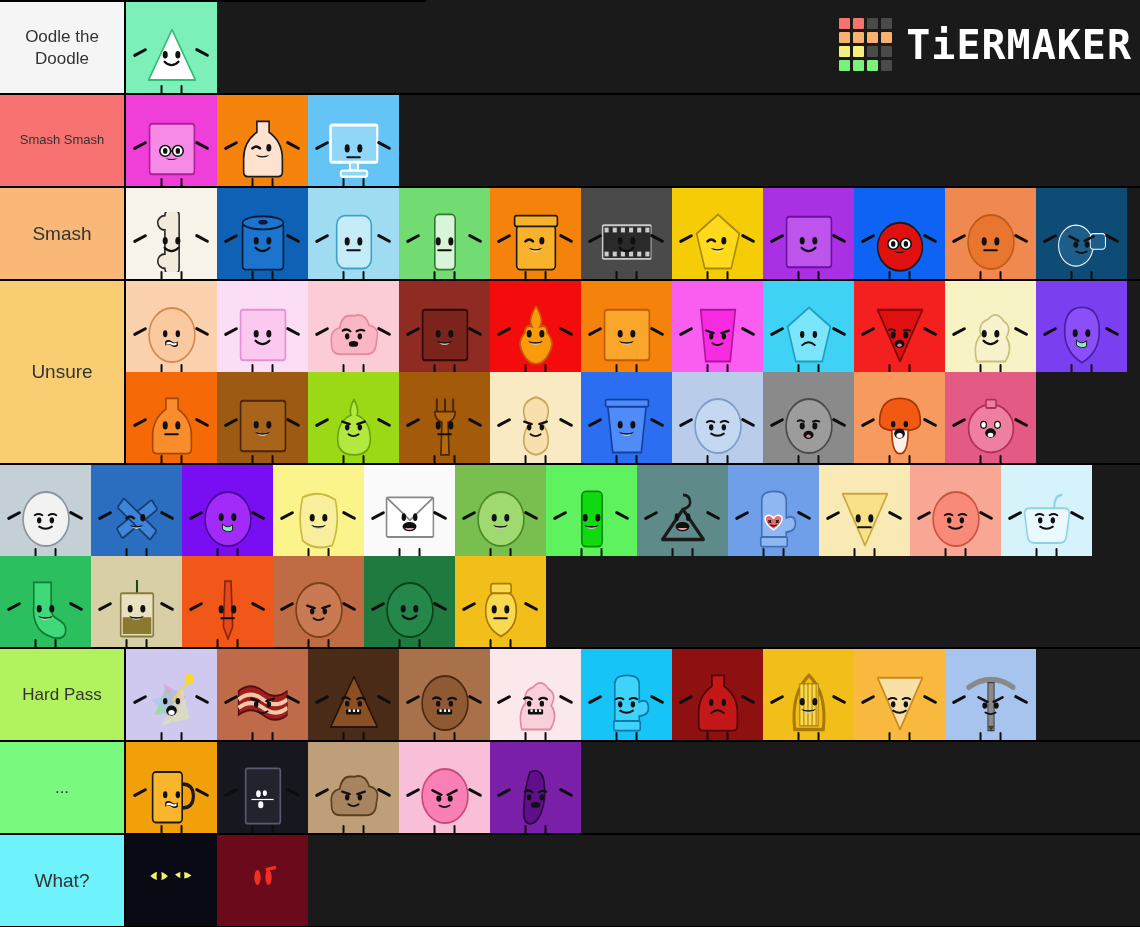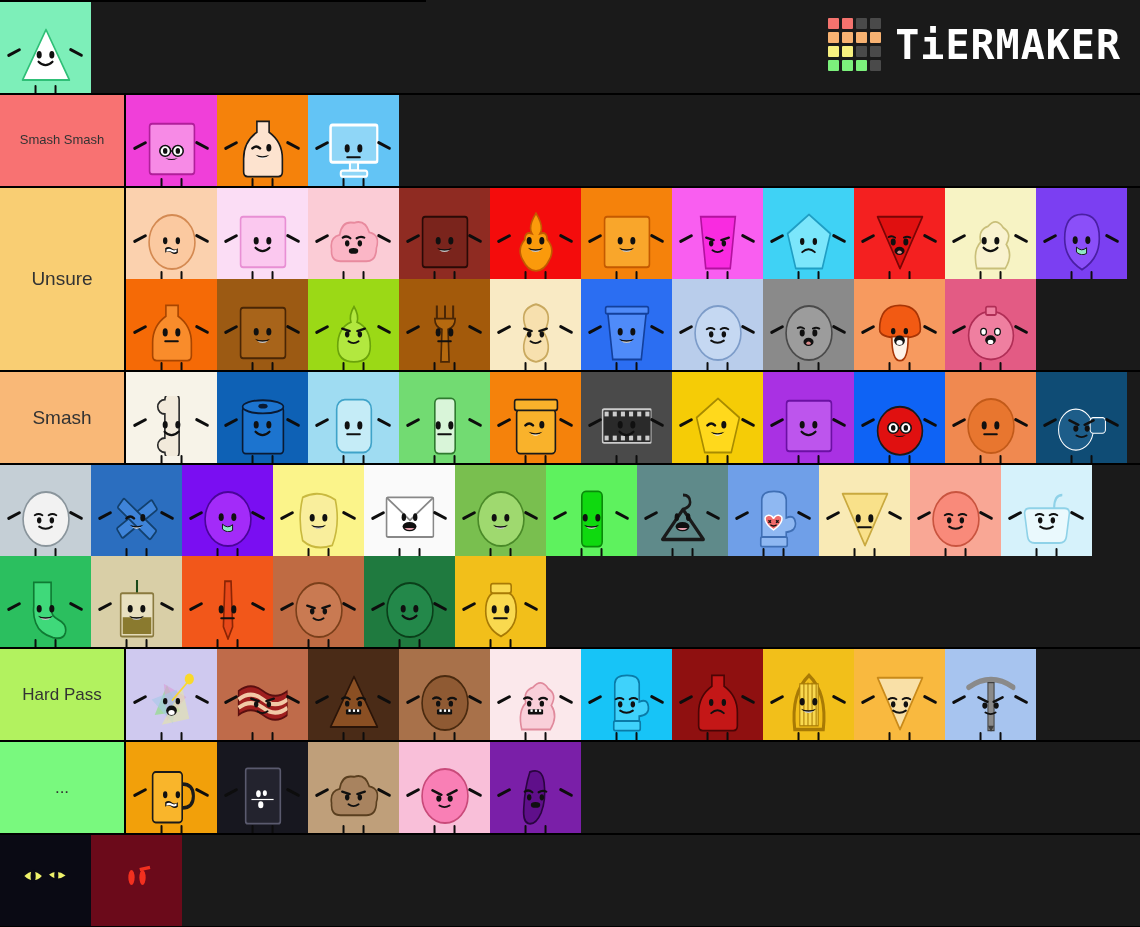--- a/index.html
+++ b/index.html
@@ -60,21 +60,21 @@
 
   
   .brand {
     position: absolute;
     top: 0; right: 0;
     width: 714px;
     height: 89px;
     display: flex;
     align-items: center;
     justify-content: flex-end;
-    padding-right: 19px;
+    padding-right: 8px;
     background: #1a1a1a;
     pointer-events: none;
   }
   .brand-inner { display: flex; align-items: center; gap: 14px; }
   .logo-grid {
     display: grid;
     grid-template-columns: repeat(4, 11px);
     grid-template-rows: repeat(4, 11px);
     gap: 3px;
   }
@@ -144,20 +144,21 @@
           <i style="background: rgb(124, 240, 124);"></i>
           <i style="background: rgb(124, 240, 124);"></i>
           <i style="background: rgb(74, 74, 74);"></i>
         </div>
       <div class="brand-name">TiERMAKER</div>
     </div>
   </div>
 
   <div id="tier-list">
       <div class="tier-row" style="min-height: 91px;">
+        <div class="tier-label" style="background: rgb(245, 245, 245);">Oodle the Doodle</div>
         <div class="tier-items">
           <div class="cell" title="oodle-triangle">
             <div class="art" style="background: rgb(125, 239, 185);">
               <div class="obj">
                 <div style="position: absolute; inset: 0px;"><svg viewBox="0 0 100 100" width="100%" height="100%" preserveAspectRatio="none">
                     <path d="M50 6 L96 90 L4 90z" fill="#ffffff" stroke="#2fbf77" stroke-width="3.2" stroke-linejoin="round"></path>
                   </svg></div>
                 <span class="limb arm-l"></span>
                 <span class="limb arm-r"></span>
                 <span class="limb leg-l"></span>
@@ -224,431 +225,20 @@
                     <rect x="24" y="86" width="52" height="10" rx="4" fill="#8fd6f7" stroke="#ffffff" stroke-width="4"></rect>
                   </svg></div>
                 <span class="limb arm-l"></span>
                 <span class="limb arm-r"></span>
                 <span class="limb leg-l"></span>
                 <span class="limb leg-r"></span>
                 <div class="face"><svg viewBox="0 0 100 64" width="100%" height="100%">
         <ellipse cx="30" cy="20" rx="8" ry="13" fill="#101010"></ellipse>
         <ellipse cx="70" cy="20" rx="8" ry="13" fill="#101010"></ellipse>
         <path d="M30 48 h40" stroke="#101010" stroke-width="6" stroke-linecap="round"></path>
-                  </svg></div>
-              </div>
-            </div>
-          </div>
-        </div>
-      </div>
-      <div class="tier-row" style="min-height: 182px;">
-        <div class="tier-label big" style="background: rgb(249, 206, 115);">Unsure</div>
-        <div class="tier-items">
-          <div class="cell" title="peach">
-            <div class="art" style="background: rgb(251, 209, 174);">
-              <div class="obj">
-                <div style="position: absolute; inset: 0px;"><svg viewBox="0 0 100 100" width="100%" height="100%" preserveAspectRatio="none">
-                    <ellipse cx="50" cy="50" rx="45" ry="45" fill="#fbc9a0" stroke="#d48a52" stroke-width="3.2"></ellipse>
-                  </svg></div>
-                <span class="limb arm-l"></span>
-                <span class="limb arm-r"></span>
-                <span class="limb leg-l"></span>
-                <span class="limb leg-r"></span>
-                <div class="face"><svg viewBox="0 0 100 64" width="100%" height="100%">
-        <ellipse cx="30" cy="18" rx="7" ry="11" fill="#101010"></ellipse>
-        <ellipse cx="70" cy="18" rx="7" ry="11" fill="#101010"></ellipse>
-        <path d="M30 42 q10 -8 20 0 q10 8 20 0 l0 14 q-10 8 -20 0 q-10 -8 -20 0z" fill="#101010"></path>
-        <path d="M34 46 q8 -5 16 0 q8 5 16 0 l0 7 q-8 5 -16 0 q-8 -5 -16 0z" fill="#fff"></path>
-                  </svg></div>
-              </div>
-            </div>
-          </div>
-          <div class="cell" title="pink-marshmallow">
-            <div class="art" style="background: rgb(251, 221, 245);">
-              <div class="obj">
-                <div style="position: absolute; inset: 0px;"><svg viewBox="0 0 100 100" width="100%" height="100%" preserveAspectRatio="none">
-                    <rect x="6" y="8" width="88" height="84" rx="5" fill="#fbc8ef" stroke="#e88fd4" stroke-width="3.2"></rect>
-                  </svg></div>
-                <span class="limb arm-l"></span>
-                <span class="limb arm-r"></span>
-                <span class="limb leg-l"></span>
-                <span class="limb leg-r"></span>
-                <div class="face"><svg viewBox="0 0 100 64" width="100%" height="100%">
-        <ellipse cx="30" cy="18" rx="8" ry="12" fill="#101010"></ellipse>
-        <ellipse cx="70" cy="18" rx="8" ry="12" fill="#101010"></ellipse>
-        <path d="M28 40 q22 22 44 0" stroke="#101010" stroke-width="7" fill="none" stroke-linecap="round"></path>
-                  </svg></div>
-              </div>
-            </div>
-          </div>
-          <div class="cell" title="cotton-candy">
-            <div class="art" style="background: rgb(251, 204, 214);">
-              <div class="obj">
-                <div style="position: absolute; inset: 0px;"><svg viewBox="0 0 100 100" width="100%" height="100%" preserveAspectRatio="none">
-                    <path d="M24 82 q-20 0 -18 -20 q-4 -20 16 -24 q4 -24 28 -20 q22 -6 30 16 q22 4 14 26 q0 22 -20 22z" fill="#fbb6c6" stroke="#e88a9e" stroke-width="3.2"></path>
-                  </svg></div>
-                <span class="limb arm-l"></span>
-                <span class="limb arm-r"></span>
-                <span class="limb leg-l"></span>
-                <span class="limb leg-r"></span>
-                <div class="face"><svg viewBox="0 0 100 64" width="100%" height="100%">
-        <path d="M16 8 q12 -8 24 2" stroke="#101010" stroke-width="7" fill="none" stroke-linecap="round"></path>
-        <path d="M60 10 q12 -8 24 -2" stroke="#101010" stroke-width="7" fill="none" stroke-linecap="round"></path>
-        <ellipse cx="30" cy="26" rx="7" ry="10" fill="#101010"></ellipse>
-        <ellipse cx="70" cy="26" rx="7" ry="10" fill="#101010"></ellipse>
-        <ellipse cx="50" cy="50" rx="15" ry="9" fill="#101010"></ellipse>
-                  </svg></div>
-              </div>
-            </div>
-          </div>
-          <div class="cell" title="dark-red-paper">
-            <div class="art" style="background: rgb(143, 43, 34);">
-              <div class="obj">
-                <div style="position: absolute; inset: 0px;"><svg viewBox="0 0 100 100" width="100%" height="100%" preserveAspectRatio="none">
-                    <rect x="6" y="8" width="88" height="84" rx="5" fill="#7a241c" stroke="#2a0a06" stroke-width="3.2"></rect>
-                  </svg></div>
-                <span class="limb arm-l"></span>
-                <span class="limb arm-r"></span>
-                <span class="limb leg-l"></span>
-                <span class="limb leg-r"></span>
-                <div class="face"><svg viewBox="0 0 100 64" width="100%" height="100%">
-        <ellipse cx="30" cy="18" rx="8" ry="12" fill="#101010"></ellipse>
-        <ellipse cx="70" cy="18" rx="8" ry="12" fill="#101010"></ellipse>
-        <path d="M26 40 q24 26 48 0 q-24 10 -48 0z" fill="#101010"></path>
-        <path d="M33 47 q17 12 34 0 q-17 5 -34 0z" fill="#fff"></path>
-                  </svg></div>
-              </div>
-            </div>
-          </div>
-          <div class="cell" title="flame">
-            <div class="art" style="background: rgb(244, 12, 12);">
-              <div class="obj">
-                <div style="position: absolute; inset: 0px;"><svg viewBox="0 0 100 100" width="100%" height="100%" preserveAspectRatio="none">
-                    <path d="M50 2 q16 22 8 34 q14 -4 14 10 q16 16 4 34 q-10 18 -26 18 q-16 0 -26 -18 q-12 -18 4 -34 q0 -14 14 -10 q-8 -12 8 -34z" fill="#fb9a0b" stroke="#c25a00" stroke-width="3.2"></path>
-                  </svg></div>
-                <span class="limb arm-l"></span>
-                <span class="limb arm-r"></span>
-                <span class="limb leg-l"></span>
-                <span class="limb leg-r"></span>
-                <div class="face"><svg viewBox="0 0 100 64" width="100%" height="100%">
-        <ellipse cx="30" cy="18" rx="8" ry="12" fill="#101010"></ellipse>
-        <ellipse cx="70" cy="18" rx="8" ry="12" fill="#101010"></ellipse>
-        <path d="M26 40 q24 26 48 0 q-24 10 -48 0z" fill="#101010"></path>
-        <path d="M33 47 q17 12 34 0 q-17 5 -34 0z" fill="#fff"></path>
-                  </svg></div>
-              </div>
-            </div>
-          </div>
-          <div class="cell" title="orange-card">
-            <div class="art" style="background: rgb(245, 130, 11);">
-              <div class="obj">
-                <div style="position: absolute; inset: 0px;"><svg viewBox="0 0 100 100" width="100%" height="100%" preserveAspectRatio="none">
-                    <rect x="6" y="8" width="88" height="84" rx="5" fill="#f9a62b" stroke="#c45a00" stroke-width="3.2"></rect>
-                  </svg></div>
-                <span class="limb arm-l"></span>
-                <span class="limb arm-r"></span>
-                <span class="limb leg-l"></span>
-                <span class="limb leg-r"></span>
-                <div class="face"><svg viewBox="0 0 100 64" width="100%" height="100%">
-        <ellipse cx="30" cy="18" rx="8" ry="12" fill="#101010"></ellipse>
-        <ellipse cx="70" cy="18" rx="8" ry="12" fill="#101010"></ellipse>
-        <path d="M26 40 q24 26 48 0 q-24 10 -48 0z" fill="#101010"></path>
-        <path d="M33 47 q17 12 34 0 q-17 5 -34 0z" fill="#fff"></path>
-                  </svg></div>
-              </div>
-            </div>
-          </div>
-          <div class="cell" title="magenta-cup">
-            <div class="art" style="background: rgb(249, 94, 240);">
-              <div class="obj">
-                <div style="position: absolute; inset: 0px;"><svg viewBox="0 0 100 100" width="100%" height="100%" preserveAspectRatio="none">
-                    <path d="M16 8 h68 l-10 86 h-48z" fill="#f92be0" stroke="#b3129f" stroke-width="3.2"></path>
-                  </svg></div>
-                <span class="limb arm-l"></span>
-                <span class="limb arm-r"></span>
-                <span class="limb leg-l"></span>
-                <span class="limb leg-r"></span>
-                <div class="face"><svg viewBox="0 0 100 64" width="100%" height="100%">
-        <path d="M14 8 l24 8" stroke="#101010" stroke-width="7" stroke-linecap="round"></path>
-        <path d="M62 16 l24 -8" stroke="#101010" stroke-width="7" stroke-linecap="round"></path>
-        <ellipse cx="30" cy="26" rx="7" ry="10" fill="#101010"></ellipse>
-        <ellipse cx="70" cy="26" rx="7" ry="10" fill="#101010"></ellipse>
-        <path d="M34 48 q16 12 32 0" stroke="#101010" stroke-width="6" fill="none" stroke-linecap="round"></path>
-                  </svg></div>
-              </div>
-            </div>
-          </div>
-          <div class="cell" title="cyan-gem">
-            <div class="art" style="background: rgb(63, 210, 245);">
-              <div class="obj">
-                <div style="position: absolute; inset: 0px;"><svg viewBox="0 0 100 100" width="100%" height="100%" preserveAspectRatio="none">
-                    <path d="M50 4 L92 36 L76 94 L24 94 L8 36z" fill="#7be6fb" stroke="#1f9ec4" stroke-width="3.2" stroke-linejoin="round"></path>
-                  </svg></div>
-                <span class="limb arm-l"></span>
-                <span class="limb arm-r"></span>
-                <span class="limb leg-l"></span>
-                <span class="limb leg-r"></span>
-                <div class="face"><svg viewBox="0 0 100 64" width="100%" height="100%">
-        <ellipse cx="30" cy="20" rx="7" ry="11" fill="#101010"></ellipse>
-        <ellipse cx="70" cy="20" rx="7" ry="11" fill="#101010"></ellipse>
-        <path d="M30 54 q20 -18 40 0" stroke="#101010" stroke-width="6" fill="none" stroke-linecap="round"></path>
-                  </svg></div>
-              </div>
-            </div>
-          </div>
-          <div class="cell" title="red-triangle">
-            <div class="art" style="background: rgb(244, 32, 32);">
-              <div class="obj">
-                <div style="position: absolute; inset: 0px;"><svg viewBox="0 0 100 100" width="100%" height="100%" preserveAspectRatio="none">
-                    <path d="M6 8 L94 8 L50 94z" fill="#e01010" stroke="#7a0505" stroke-width="3.2" stroke-linejoin="round"></path>
-                  </svg></div>
-                <span class="limb arm-l"></span>
-                <span class="limb arm-r"></span>
-                <span class="limb leg-l"></span>
-                <span class="limb leg-r"></span>
-                <div class="face"><svg viewBox="0 0 100 64" width="100%" height="100%">
-        <path d="M16 6 q10 -6 20 2" stroke="#101010" stroke-width="6" fill="none" stroke-linecap="round"></path>
-        <path d="M64 8 q10 -6 20 0" stroke="#101010" stroke-width="6" fill="none" stroke-linecap="round"></path>
-        <ellipse cx="30" cy="22" rx="8" ry="11" fill="#101010"></ellipse>
-        <ellipse cx="70" cy="22" rx="8" ry="11" fill="#101010"></ellipse>
-        <ellipse cx="50" cy="50" rx="16" ry="13" fill="#101010"></ellipse>
-        <ellipse cx="50" cy="54" rx="7" ry="5" fill="#d98a8a"></ellipse>
-                  </svg></div>
-              </div>
-            </div>
-          </div>
-          <div class="cell" title="whipped-cream">
-            <div class="art" style="background: rgb(247, 243, 196);">
-              <div class="obj">
-                <div style="position: absolute; inset: 0px;"><svg viewBox="0 0 100 100" width="100%" height="100%" preserveAspectRatio="none">
-                    <path d="M22 94 q-8 -30 8 -44 q-6 -20 14 -26 q16 -16 30 2 q18 10 6 28 q14 18 -2 40z" fill="#f9f2cf" stroke="#c9bf7a" stroke-width="3.2"></path>
-                  </svg></div>
-                <span class="limb arm-l"></span>
-                <span class="limb arm-r"></span>
-                <span class="limb leg-l"></span>
-                <span class="limb leg-r"></span>
-                <div class="face"><svg viewBox="0 0 100 64" width="100%" height="100%">
-        <ellipse cx="30" cy="18" rx="8" ry="12" fill="#101010"></ellipse>
-        <ellipse cx="70" cy="18" rx="8" ry="12" fill="#101010"></ellipse>
-        <path d="M28 40 q22 22 44 0" stroke="#101010" stroke-width="7" fill="none" stroke-linecap="round"></path>
-                  </svg></div>
-              </div>
-            </div>
-          </div>
-          <div class="cell" title="purple-balloon">
-            <div class="art" style="background: rgb(123, 63, 242);">
-              <div class="obj">
-                <div style="position: absolute; inset: 0px;"><svg viewBox="0 0 100 100" width="100%" height="100%" preserveAspectRatio="none">
-                    <path d="M50 4 q34 0 34 40 q0 34 -34 52 q-34 -18 -34 -52 q0 -40 34 -40z" fill="#8b4ff9" stroke="#4a1fa3" stroke-width="3.2"></path>
-                  </svg></div>
-                <span class="limb arm-l"></span>
-                <span class="limb arm-r"></span>
-                <span class="limb leg-l"></span>
-                <span class="limb leg-r"></span>
-                <div class="face"><svg viewBox="0 0 100 64" width="100%" height="100%">
-        <ellipse cx="30" cy="16" rx="8" ry="12" fill="#101010"></ellipse>
-        <ellipse cx="70" cy="16" rx="8" ry="12" fill="#101010"></ellipse>
-        <path d="M34 38 q16 16 32 2 l0 18 q-16 10 -32 -4z" fill="#8fe8c4" stroke="#101010" stroke-width="3"></path>
-                  </svg></div>
-              </div>
-            </div>
-          </div>
-          <div class="cell" title="orange-cone-bottle">
-            <div class="art" style="background: rgb(245, 106, 6);">
-              <div class="obj">
-                <div style="position: absolute; inset: 0px;"><svg viewBox="0 0 100 100" width="100%" height="100%" preserveAspectRatio="none">
-                    <path d="M38 4 h24 v18 q26 16 26 44 v22 q0 8 -8 8 h-60 q-8 0 -8 -8 v-22 q0 -28 26 -44z" fill="#f98c2b" stroke="#a84500" stroke-width="3.2"></path>
-                  </svg></div>
-                <span class="limb arm-l"></span>
-                <span class="limb arm-r"></span>
-                <span class="limb leg-l"></span>
-                <span class="limb leg-r"></span>
-                <div class="face"><svg viewBox="0 0 100 64" width="100%" height="100%">
-        <ellipse cx="30" cy="20" rx="8" ry="13" fill="#101010"></ellipse>
-        <ellipse cx="70" cy="20" rx="8" ry="13" fill="#101010"></ellipse>
-        <path d="M30 48 h40" stroke="#101010" stroke-width="6" stroke-linecap="round"></path>
-                  </svg></div>
-              </div>
-            </div>
-          </div>
-          <div class="cell" title="cardboard-box">
-            <div class="art" style="background: rgb(156, 90, 19);">
-              <div class="obj">
-                <div style="position: absolute; inset: 0px;"><svg viewBox="0 0 100 100" width="100%" height="100%" preserveAspectRatio="none">
-                    <rect x="6" y="8" width="88" height="84" rx="5" fill="#a8641a" stroke="#4a2605" stroke-width="3.2"></rect>
-                  </svg></div>
-                <span class="limb arm-l"></span>
-                <span class="limb arm-r"></span>
-                <span class="limb leg-l"></span>
-                <span class="limb leg-r"></span>
-                <div class="face"><svg viewBox="0 0 100 64" width="100%" height="100%">
-        <ellipse cx="30" cy="18" rx="8" ry="12" fill="#101010"></ellipse>
-        <ellipse cx="70" cy="18" rx="8" ry="12" fill="#101010"></ellipse>
-        <path d="M26 40 q24 26 48 0 q-24 10 -48 0z" fill="#101010"></path>
-        <path d="M33 47 q17 12 34 0 q-17 5 -34 0z" fill="#fff"></path>
-                  </svg></div>
-              </div>
-            </div>
-          </div>
-          <div class="cell" title="green-pear">
-            <div class="art" style="background: rgb(155, 217, 22);">
-              <div class="obj">
-                <div style="position: absolute; inset: 0px;"><svg viewBox="0 0 100 100" width="100%" height="100%" preserveAspectRatio="none">
-                    <path d="M50 6 q10 14 6 26 q26 10 26 40 q0 26 -32 26 q-32 0 -32 -26 q0 -30 26 -40 q-4 -12 6 -26z" fill="#b2e83f" stroke="#6ba30a" stroke-width="3.2"></path>
-                  </svg></div>
-                <span class="limb arm-l"></span>
-                <span class="limb arm-r"></span>
-                <span class="limb leg-l"></span>
-                <span class="limb leg-r"></span>
-                <div class="face"><svg viewBox="0 0 100 64" width="100%" height="100%">
-        <path d="M14 8 l24 8" stroke="#101010" stroke-width="7" stroke-linecap="round"></path>
-        <path d="M62 16 l24 -8" stroke="#101010" stroke-width="7" stroke-linecap="round"></path>
-        <ellipse cx="30" cy="26" rx="7" ry="10" fill="#101010"></ellipse>
-        <ellipse cx="70" cy="26" rx="7" ry="10" fill="#101010"></ellipse>
-        <path d="M34 48 q16 12 32 0" stroke="#101010" stroke-width="6" fill="none" stroke-linecap="round"></path>
-                  </svg></div>
-              </div>
-            </div>
-          </div>
-          <div class="cell" title="brown-fork">
-            <div class="art" style="background: rgb(163, 90, 11);">
-              <div class="obj">
-                <div style="position: absolute; inset: 0px;"><svg viewBox="0 0 100 100" width="100%" height="100%" preserveAspectRatio="none">
-                    <path d="M34 4 v22 M50 4 v22 M66 4 v22" stroke="#4a2605" stroke-width="4"></path>
-                    <path d="M30 26 h40 q0 14 -14 18 l2 54 h-16 l2 -54 q-14 -4 -14 -18z" fill="#b5690f" stroke="#4a2605" stroke-width="3.2"></path>
-                  </svg></div>
-                <span class="limb arm-l"></span>
-                <span class="limb arm-r"></span>
-                <span class="limb leg-l"></span>
-                <span class="limb leg-r"></span>
-                <div class="face"><svg viewBox="0 0 100 64" width="100%" height="100%">
-        <ellipse cx="30" cy="20" rx="8" ry="13" fill="#101010"></ellipse>
-        <ellipse cx="70" cy="20" rx="8" ry="13" fill="#101010"></ellipse>
-        <path d="M30 48 h40" stroke="#101010" stroke-width="6" stroke-linecap="round"></path>
-                  </svg></div>
-              </div>
-            </div>
-          </div>
-          <div class="cell" title="peanut">
-            <div class="art" style="background: rgb(249, 234, 196);">
-              <div class="obj">
-                <div style="position: absolute; inset: 0px;"><svg viewBox="0 0 100 100" width="100%" height="100%" preserveAspectRatio="none">
-                    <path d="M50 2 q26 6 24 26 q-2 14 -10 20 q8 8 10 22 q2 24 -24 28 q-26 -4 -24 -28 q2 -14 10 -22 q-8 -6 -10 -20 q-2 -20 24 -26z" fill="#f7e0ae" stroke="#c9a95f" stroke-width="3.2"></path>
-                  </svg></div>
-                <span class="limb arm-l"></span>
-                <span class="limb arm-r"></span>
-                <span class="limb leg-l"></span>
-                <span class="limb leg-r"></span>
-                <div class="face"><svg viewBox="0 0 100 64" width="100%" height="100%">
-        <path d="M14 8 l24 8" stroke="#101010" stroke-width="7" stroke-linecap="round"></path>
-        <path d="M62 16 l24 -8" stroke="#101010" stroke-width="7" stroke-linecap="round"></path>
-        <ellipse cx="30" cy="26" rx="7" ry="10" fill="#101010"></ellipse>
-        <ellipse cx="70" cy="26" rx="7" ry="10" fill="#101010"></ellipse>
-        <path d="M34 48 q16 12 32 0" stroke="#101010" stroke-width="6" fill="none" stroke-linecap="round"></path>
-                  </svg></div>
-              </div>
-            </div>
-          </div>
-          <div class="cell" title="blue-bucket">
-            <div class="art" style="background: rgb(43, 110, 242);">
-              <div class="obj">
-                <div style="position: absolute; inset: 0px;"><svg viewBox="0 0 100 100" width="100%" height="100%" preserveAspectRatio="none">
-                    <path d="M12 14 h76 l-10 80 h-56z" fill="#4f8bf9" stroke="#13409c" stroke-width="3.2"></path>
-                    <rect x="8" y="6" width="84" height="12" rx="3" fill="#4f8bf9" stroke="#13409c" stroke-width="3.2"></rect>
-                  </svg></div>
-                <span class="limb arm-l"></span>
-                <span class="limb arm-r"></span>
-                <span class="limb leg-l"></span>
-                <span class="limb leg-r"></span>
-                <div class="face"><svg viewBox="0 0 100 64" width="100%" height="100%">
-        <ellipse cx="30" cy="18" rx="8" ry="12" fill="#101010"></ellipse>
-        <ellipse cx="70" cy="18" rx="8" ry="12" fill="#101010"></ellipse>
-        <path d="M26 40 q24 26 48 0 q-24 10 -48 0z" fill="#101010"></path>
-        <path d="M33 47 q17 12 34 0 q-17 5 -34 0z" fill="#fff"></path>
-                  </svg></div>
-              </div>
-            </div>
-          </div>
-          <div class="cell" title="light-blue-plate">
-            <div class="art" style="background: rgb(185, 205, 235);">
-              <div class="obj">
-                <div style="position: absolute; inset: 0px;"><svg viewBox="0 0 100 100" width="100%" height="100%" preserveAspectRatio="none">
-                    <ellipse cx="50" cy="50" rx="45" ry="45" fill="#c5d8f2" stroke="#7d9cc9" stroke-width="3.2"></ellipse>
-                  </svg></div>
-                <span class="limb arm-l"></span>
-                <span class="limb arm-r"></span>
-                <span class="limb leg-l"></span>
-                <span class="limb leg-r"></span>
-                <div class="face"><svg viewBox="0 0 100 64" width="100%" height="100%">
-        <path d="M16 10 q12 -8 24 0" stroke="#101010" stroke-width="6" fill="none" stroke-linecap="round"></path>
-        <path d="M60 10 q12 -8 24 0" stroke="#101010" stroke-width="6" fill="none" stroke-linecap="round"></path>
-        <ellipse cx="30" cy="26" rx="7" ry="10" fill="#101010"></ellipse>
-        <ellipse cx="70" cy="26" rx="7" ry="10" fill="#101010"></ellipse>
-        <path d="M30 46 q20 14 40 0" stroke="#101010" stroke-width="6" fill="none" stroke-linecap="round"></path>
-                  </svg></div>
-              </div>
-            </div>
-          </div>
-          <div class="cell" title="gray-ball">
-            <div class="art" style="background: rgb(138, 138, 138);">
-              <div class="obj">
-                <div style="position: absolute; inset: 0px;"><svg viewBox="0 0 100 100" width="100%" height="100%" preserveAspectRatio="none">
-                    <ellipse cx="50" cy="50" rx="45" ry="45" fill="#9c9c9c" stroke="#4a4a4a" stroke-width="3.2"></ellipse>
-                  </svg></div>
-                <span class="limb arm-l"></span>
-                <span class="limb arm-r"></span>
-                <span class="limb leg-l"></span>
-                <span class="limb leg-r"></span>
-                <div class="face"><svg viewBox="0 0 100 64" width="100%" height="100%">
-        <path d="M16 6 q10 -6 20 2" stroke="#101010" stroke-width="6" fill="none" stroke-linecap="round"></path>
-        <path d="M64 8 q10 -6 20 0" stroke="#101010" stroke-width="6" fill="none" stroke-linecap="round"></path>
-        <ellipse cx="30" cy="22" rx="8" ry="11" fill="#101010"></ellipse>
-        <ellipse cx="70" cy="22" rx="8" ry="11" fill="#101010"></ellipse>
-        <ellipse cx="50" cy="50" rx="16" ry="13" fill="#101010"></ellipse>
-        <ellipse cx="50" cy="54" rx="7" ry="5" fill="#d98a8a"></ellipse>
-                  </svg></div>
-              </div>
-            </div>
-          </div>
-          <div class="cell" title="mushroom">
-            <div class="art" style="background: rgb(247, 154, 95);">
-              <div class="obj">
-                <div style="position: absolute; inset: 0px;"><svg viewBox="0 0 100 100" width="100%" height="100%" preserveAspectRatio="none">
-                    <path d="M50 4 q40 0 40 40 q0 14 -40 14 q-40 0 -40 -14 q0 -40 40 -40z" fill="#f25a13" stroke="#a83505" stroke-width="3.2"></path>
-                    <path d="M34 56 q0 40 16 40 q16 0 16 -40z" fill="#fdf2e8" stroke="#a83505" stroke-width="3.2"></path>
-                  </svg></div>
-                <span class="limb arm-l"></span>
-                <span class="limb arm-r"></span>
-                <span class="limb leg-l"></span>
-                <span class="limb leg-r"></span>
-                <div class="face"><svg viewBox="0 0 100 64" width="100%" height="100%">
-        <ellipse cx="30" cy="16" rx="7" ry="10" fill="#101010"></ellipse>
-        <ellipse cx="70" cy="16" rx="7" ry="10" fill="#101010"></ellipse>
-        <ellipse cx="50" cy="46" rx="17" ry="16" fill="#101010"></ellipse>
-        <ellipse cx="50" cy="52" rx="10" ry="8" fill="#fff"></ellipse>
-                  </svg></div>
-              </div>
-            </div>
-          </div>
-          <div class="cell" title="pink-perfume">
-            <div class="art" style="background: rgb(227, 91, 132);">
-              <div class="obj">
-                <div style="position: absolute; inset: 0px;"><svg viewBox="0 0 100 100" width="100%" height="100%" preserveAspectRatio="none">
-                    <ellipse cx="50" cy="54" rx="44" ry="40" fill="#ef7fa0" stroke="#b02e56" stroke-width="3.2"></ellipse>
-                    <rect x="40" y="6" width="20" height="14" rx="3" fill="#ef7fa0" stroke="#b02e56" stroke-width="3.2"></rect>
-                  </svg></div>
-                <span class="limb arm-l"></span>
-                <span class="limb arm-r"></span>
-                <span class="limb leg-l"></span>
-                <span class="limb leg-r"></span>
-                <div class="face"><svg viewBox="0 0 100 64" width="100%" height="100%">
-        <ellipse cx="28" cy="18" rx="9" ry="11" fill="#fff" stroke="#101010" stroke-width="4"></ellipse>
-        <ellipse cx="72" cy="18" rx="9" ry="11" fill="#fff" stroke="#101010" stroke-width="4"></ellipse>
-        <ellipse cx="50" cy="44" rx="17" ry="15" fill="#101010"></ellipse>
-        <ellipse cx="50" cy="50" rx="9" ry="7" fill="#fff"></ellipse>
                   </svg></div>
               </div>
             </div>
           </div>
         </div>
       </div>
       <div class="tier-row" style="min-height: 91px;">
         <div class="tier-label big" style="background: rgb(249, 184, 119);">Smash</div>
         <div class="tier-items">
           <div class="cell" title="bone">
@@ -870,20 +460,431 @@
         <ellipse cx="32" cy="30" rx="8" ry="10" fill="#101010"></ellipse>
         <ellipse cx="68" cy="30" rx="8" ry="10" fill="#101010"></ellipse>
         <path d="M34 52 q16 10 32 0" stroke="#101010" stroke-width="6" fill="none" stroke-linecap="round"></path>
                   </svg></div>
               </div>
             </div>
           </div>
         </div>
       </div>
       <div class="tier-row" style="min-height: 182px;">
+        <div class="tier-label big" style="background: rgb(249, 206, 115);">Unsure</div>
+        <div class="tier-items">
+          <div class="cell" title="peach">
+            <div class="art" style="background: rgb(251, 209, 174);">
+              <div class="obj">
+                <div style="position: absolute; inset: 0px;"><svg viewBox="0 0 100 100" width="100%" height="100%" preserveAspectRatio="none">
+                    <ellipse cx="50" cy="50" rx="45" ry="45" fill="#fbc9a0" stroke="#d48a52" stroke-width="3.2"></ellipse>
+                  </svg></div>
+                <span class="limb arm-l"></span>
+                <span class="limb arm-r"></span>
+                <span class="limb leg-l"></span>
+                <span class="limb leg-r"></span>
+                <div class="face"><svg viewBox="0 0 100 64" width="100%" height="100%">
+        <ellipse cx="30" cy="18" rx="7" ry="11" fill="#101010"></ellipse>
+        <ellipse cx="70" cy="18" rx="7" ry="11" fill="#101010"></ellipse>
+        <path d="M30 42 q10 -8 20 0 q10 8 20 0 l0 14 q-10 8 -20 0 q-10 -8 -20 0z" fill="#101010"></path>
+        <path d="M34 46 q8 -5 16 0 q8 5 16 0 l0 7 q-8 5 -16 0 q-8 -5 -16 0z" fill="#fff"></path>
+                  </svg></div>
+              </div>
+            </div>
+          </div>
+          <div class="cell" title="pink-marshmallow">
+            <div class="art" style="background: rgb(251, 221, 245);">
+              <div class="obj">
+                <div style="position: absolute; inset: 0px;"><svg viewBox="0 0 100 100" width="100%" height="100%" preserveAspectRatio="none">
+                    <rect x="6" y="8" width="88" height="84" rx="5" fill="#fbc8ef" stroke="#e88fd4" stroke-width="3.2"></rect>
+                  </svg></div>
+                <span class="limb arm-l"></span>
+                <span class="limb arm-r"></span>
+                <span class="limb leg-l"></span>
+                <span class="limb leg-r"></span>
+                <div class="face"><svg viewBox="0 0 100 64" width="100%" height="100%">
+        <ellipse cx="30" cy="18" rx="8" ry="12" fill="#101010"></ellipse>
+        <ellipse cx="70" cy="18" rx="8" ry="12" fill="#101010"></ellipse>
+        <path d="M28 40 q22 22 44 0" stroke="#101010" stroke-width="7" fill="none" stroke-linecap="round"></path>
+                  </svg></div>
+              </div>
+            </div>
+          </div>
+          <div class="cell" title="cotton-candy">
+            <div class="art" style="background: rgb(251, 204, 214);">
+              <div class="obj">
+                <div style="position: absolute; inset: 0px;"><svg viewBox="0 0 100 100" width="100%" height="100%" preserveAspectRatio="none">
+                    <path d="M24 82 q-20 0 -18 -20 q-4 -20 16 -24 q4 -24 28 -20 q22 -6 30 16 q22 4 14 26 q0 22 -20 22z" fill="#fbb6c6" stroke="#e88a9e" stroke-width="3.2"></path>
+                  </svg></div>
+                <span class="limb arm-l"></span>
+                <span class="limb arm-r"></span>
+                <span class="limb leg-l"></span>
+                <span class="limb leg-r"></span>
+                <div class="face"><svg viewBox="0 0 100 64" width="100%" height="100%">
+        <path d="M16 8 q12 -8 24 2" stroke="#101010" stroke-width="7" fill="none" stroke-linecap="round"></path>
+        <path d="M60 10 q12 -8 24 -2" stroke="#101010" stroke-width="7" fill="none" stroke-linecap="round"></path>
+        <ellipse cx="30" cy="26" rx="7" ry="10" fill="#101010"></ellipse>
+        <ellipse cx="70" cy="26" rx="7" ry="10" fill="#101010"></ellipse>
+        <ellipse cx="50" cy="50" rx="15" ry="9" fill="#101010"></ellipse>
+                  </svg></div>
+              </div>
+            </div>
+          </div>
+          <div class="cell" title="dark-red-paper">
+            <div class="art" style="background: rgb(143, 43, 34);">
+              <div class="obj">
+                <div style="position: absolute; inset: 0px;"><svg viewBox="0 0 100 100" width="100%" height="100%" preserveAspectRatio="none">
+                    <rect x="6" y="8" width="88" height="84" rx="5" fill="#7a241c" stroke="#2a0a06" stroke-width="3.2"></rect>
+                  </svg></div>
+                <span class="limb arm-l"></span>
+                <span class="limb arm-r"></span>
+                <span class="limb leg-l"></span>
+                <span class="limb leg-r"></span>
+                <div class="face"><svg viewBox="0 0 100 64" width="100%" height="100%">
+        <ellipse cx="30" cy="18" rx="8" ry="12" fill="#101010"></ellipse>
+        <ellipse cx="70" cy="18" rx="8" ry="12" fill="#101010"></ellipse>
+        <path d="M26 40 q24 26 48 0 q-24 10 -48 0z" fill="#101010"></path>
+        <path d="M33 47 q17 12 34 0 q-17 5 -34 0z" fill="#fff"></path>
+                  </svg></div>
+              </div>
+            </div>
+          </div>
+          <div class="cell" title="flame">
+            <div class="art" style="background: rgb(244, 12, 12);">
+              <div class="obj">
+                <div style="position: absolute; inset: 0px;"><svg viewBox="0 0 100 100" width="100%" height="100%" preserveAspectRatio="none">
+                    <path d="M50 2 q16 22 8 34 q14 -4 14 10 q16 16 4 34 q-10 18 -26 18 q-16 0 -26 -18 q-12 -18 4 -34 q0 -14 14 -10 q-8 -12 8 -34z" fill="#fb9a0b" stroke="#c25a00" stroke-width="3.2"></path>
+                  </svg></div>
+                <span class="limb arm-l"></span>
+                <span class="limb arm-r"></span>
+                <span class="limb leg-l"></span>
+                <span class="limb leg-r"></span>
+                <div class="face"><svg viewBox="0 0 100 64" width="100%" height="100%">
+        <ellipse cx="30" cy="18" rx="8" ry="12" fill="#101010"></ellipse>
+        <ellipse cx="70" cy="18" rx="8" ry="12" fill="#101010"></ellipse>
+        <path d="M26 40 q24 26 48 0 q-24 10 -48 0z" fill="#101010"></path>
+        <path d="M33 47 q17 12 34 0 q-17 5 -34 0z" fill="#fff"></path>
+                  </svg></div>
+              </div>
+            </div>
+          </div>
+          <div class="cell" title="orange-card">
+            <div class="art" style="background: rgb(245, 130, 11);">
+              <div class="obj">
+                <div style="position: absolute; inset: 0px;"><svg viewBox="0 0 100 100" width="100%" height="100%" preserveAspectRatio="none">
+                    <rect x="6" y="8" width="88" height="84" rx="5" fill="#f9a62b" stroke="#c45a00" stroke-width="3.2"></rect>
+                  </svg></div>
+                <span class="limb arm-l"></span>
+                <span class="limb arm-r"></span>
+                <span class="limb leg-l"></span>
+                <span class="limb leg-r"></span>
+                <div class="face"><svg viewBox="0 0 100 64" width="100%" height="100%">
+        <ellipse cx="30" cy="18" rx="8" ry="12" fill="#101010"></ellipse>
+        <ellipse cx="70" cy="18" rx="8" ry="12" fill="#101010"></ellipse>
+        <path d="M26 40 q24 26 48 0 q-24 10 -48 0z" fill="#101010"></path>
+        <path d="M33 47 q17 12 34 0 q-17 5 -34 0z" fill="#fff"></path>
+                  </svg></div>
+              </div>
+            </div>
+          </div>
+          <div class="cell" title="magenta-cup">
+            <div class="art" style="background: rgb(249, 94, 240);">
+              <div class="obj">
+                <div style="position: absolute; inset: 0px;"><svg viewBox="0 0 100 100" width="100%" height="100%" preserveAspectRatio="none">
+                    <path d="M16 8 h68 l-10 86 h-48z" fill="#f92be0" stroke="#b3129f" stroke-width="3.2"></path>
+                  </svg></div>
+                <span class="limb arm-l"></span>
+                <span class="limb arm-r"></span>
+                <span class="limb leg-l"></span>
+                <span class="limb leg-r"></span>
+                <div class="face"><svg viewBox="0 0 100 64" width="100%" height="100%">
+        <path d="M14 8 l24 8" stroke="#101010" stroke-width="7" stroke-linecap="round"></path>
+        <path d="M62 16 l24 -8" stroke="#101010" stroke-width="7" stroke-linecap="round"></path>
+        <ellipse cx="30" cy="26" rx="7" ry="10" fill="#101010"></ellipse>
+        <ellipse cx="70" cy="26" rx="7" ry="10" fill="#101010"></ellipse>
+        <path d="M34 48 q16 12 32 0" stroke="#101010" stroke-width="6" fill="none" stroke-linecap="round"></path>
+                  </svg></div>
+              </div>
+            </div>
+          </div>
+          <div class="cell" title="cyan-gem">
+            <div class="art" style="background: rgb(63, 210, 245);">
+              <div class="obj">
+                <div style="position: absolute; inset: 0px;"><svg viewBox="0 0 100 100" width="100%" height="100%" preserveAspectRatio="none">
+                    <path d="M50 4 L92 36 L76 94 L24 94 L8 36z" fill="#7be6fb" stroke="#1f9ec4" stroke-width="3.2" stroke-linejoin="round"></path>
+                  </svg></div>
+                <span class="limb arm-l"></span>
+                <span class="limb arm-r"></span>
+                <span class="limb leg-l"></span>
+                <span class="limb leg-r"></span>
+                <div class="face"><svg viewBox="0 0 100 64" width="100%" height="100%">
+        <ellipse cx="30" cy="20" rx="7" ry="11" fill="#101010"></ellipse>
+        <ellipse cx="70" cy="20" rx="7" ry="11" fill="#101010"></ellipse>
+        <path d="M30 54 q20 -18 40 0" stroke="#101010" stroke-width="6" fill="none" stroke-linecap="round"></path>
+                  </svg></div>
+              </div>
+            </div>
+          </div>
+          <div class="cell" title="red-triangle">
+            <div class="art" style="background: rgb(244, 32, 32);">
+              <div class="obj">
+                <div style="position: absolute; inset: 0px;"><svg viewBox="0 0 100 100" width="100%" height="100%" preserveAspectRatio="none">
+                    <path d="M6 8 L94 8 L50 94z" fill="#e01010" stroke="#7a0505" stroke-width="3.2" stroke-linejoin="round"></path>
+                  </svg></div>
+                <span class="limb arm-l"></span>
+                <span class="limb arm-r"></span>
+                <span class="limb leg-l"></span>
+                <span class="limb leg-r"></span>
+                <div class="face"><svg viewBox="0 0 100 64" width="100%" height="100%">
+        <path d="M16 6 q10 -6 20 2" stroke="#101010" stroke-width="6" fill="none" stroke-linecap="round"></path>
+        <path d="M64 8 q10 -6 20 0" stroke="#101010" stroke-width="6" fill="none" stroke-linecap="round"></path>
+        <ellipse cx="30" cy="22" rx="8" ry="11" fill="#101010"></ellipse>
+        <ellipse cx="70" cy="22" rx="8" ry="11" fill="#101010"></ellipse>
+        <ellipse cx="50" cy="50" rx="16" ry="13" fill="#101010"></ellipse>
+        <ellipse cx="50" cy="54" rx="7" ry="5" fill="#d98a8a"></ellipse>
+                  </svg></div>
+              </div>
+            </div>
+          </div>
+          <div class="cell" title="whipped-cream">
+            <div class="art" style="background: rgb(247, 243, 196);">
+              <div class="obj">
+                <div style="position: absolute; inset: 0px;"><svg viewBox="0 0 100 100" width="100%" height="100%" preserveAspectRatio="none">
+                    <path d="M22 94 q-8 -30 8 -44 q-6 -20 14 -26 q16 -16 30 2 q18 10 6 28 q14 18 -2 40z" fill="#f9f2cf" stroke="#c9bf7a" stroke-width="3.2"></path>
+                  </svg></div>
+                <span class="limb arm-l"></span>
+                <span class="limb arm-r"></span>
+                <span class="limb leg-l"></span>
+                <span class="limb leg-r"></span>
+                <div class="face"><svg viewBox="0 0 100 64" width="100%" height="100%">
+        <ellipse cx="30" cy="18" rx="8" ry="12" fill="#101010"></ellipse>
+        <ellipse cx="70" cy="18" rx="8" ry="12" fill="#101010"></ellipse>
+        <path d="M28 40 q22 22 44 0" stroke="#101010" stroke-width="7" fill="none" stroke-linecap="round"></path>
+                  </svg></div>
+              </div>
+            </div>
+          </div>
+          <div class="cell" title="purple-balloon">
+            <div class="art" style="background: rgb(123, 63, 242);">
+              <div class="obj">
+                <div style="position: absolute; inset: 0px;"><svg viewBox="0 0 100 100" width="100%" height="100%" preserveAspectRatio="none">
+                    <path d="M50 4 q34 0 34 40 q0 34 -34 52 q-34 -18 -34 -52 q0 -40 34 -40z" fill="#8b4ff9" stroke="#4a1fa3" stroke-width="3.2"></path>
+                  </svg></div>
+                <span class="limb arm-l"></span>
+                <span class="limb arm-r"></span>
+                <span class="limb leg-l"></span>
+                <span class="limb leg-r"></span>
+                <div class="face"><svg viewBox="0 0 100 64" width="100%" height="100%">
+        <ellipse cx="30" cy="16" rx="8" ry="12" fill="#101010"></ellipse>
+        <ellipse cx="70" cy="16" rx="8" ry="12" fill="#101010"></ellipse>
+        <path d="M34 38 q16 16 32 2 l0 18 q-16 10 -32 -4z" fill="#8fe8c4" stroke="#101010" stroke-width="3"></path>
+                  </svg></div>
+              </div>
+            </div>
+          </div>
+          <div class="cell" title="orange-cone-bottle">
+            <div class="art" style="background: rgb(245, 106, 6);">
+              <div class="obj">
+                <div style="position: absolute; inset: 0px;"><svg viewBox="0 0 100 100" width="100%" height="100%" preserveAspectRatio="none">
+                    <path d="M38 4 h24 v18 q26 16 26 44 v22 q0 8 -8 8 h-60 q-8 0 -8 -8 v-22 q0 -28 26 -44z" fill="#f98c2b" stroke="#a84500" stroke-width="3.2"></path>
+                  </svg></div>
+                <span class="limb arm-l"></span>
+                <span class="limb arm-r"></span>
+                <span class="limb leg-l"></span>
+                <span class="limb leg-r"></span>
+                <div class="face"><svg viewBox="0 0 100 64" width="100%" height="100%">
+        <ellipse cx="30" cy="20" rx="8" ry="13" fill="#101010"></ellipse>
+        <ellipse cx="70" cy="20" rx="8" ry="13" fill="#101010"></ellipse>
+        <path d="M30 48 h40" stroke="#101010" stroke-width="6" stroke-linecap="round"></path>
+                  </svg></div>
+              </div>
+            </div>
+          </div>
+          <div class="cell" title="cardboard-box">
+            <div class="art" style="background: rgb(156, 90, 19);">
+              <div class="obj">
+                <div style="position: absolute; inset: 0px;"><svg viewBox="0 0 100 100" width="100%" height="100%" preserveAspectRatio="none">
+                    <rect x="6" y="8" width="88" height="84" rx="5" fill="#a8641a" stroke="#4a2605" stroke-width="3.2"></rect>
+                  </svg></div>
+                <span class="limb arm-l"></span>
+                <span class="limb arm-r"></span>
+                <span class="limb leg-l"></span>
+                <span class="limb leg-r"></span>
+                <div class="face"><svg viewBox="0 0 100 64" width="100%" height="100%">
+        <ellipse cx="30" cy="18" rx="8" ry="12" fill="#101010"></ellipse>
+        <ellipse cx="70" cy="18" rx="8" ry="12" fill="#101010"></ellipse>
+        <path d="M26 40 q24 26 48 0 q-24 10 -48 0z" fill="#101010"></path>
+        <path d="M33 47 q17 12 34 0 q-17 5 -34 0z" fill="#fff"></path>
+                  </svg></div>
+              </div>
+            </div>
+          </div>
+          <div class="cell" title="green-pear">
+            <div class="art" style="background: rgb(155, 217, 22);">
+              <div class="obj">
+                <div style="position: absolute; inset: 0px;"><svg viewBox="0 0 100 100" width="100%" height="100%" preserveAspectRatio="none">
+                    <path d="M50 6 q10 14 6 26 q26 10 26 40 q0 26 -32 26 q-32 0 -32 -26 q0 -30 26 -40 q-4 -12 6 -26z" fill="#b2e83f" stroke="#6ba30a" stroke-width="3.2"></path>
+                  </svg></div>
+                <span class="limb arm-l"></span>
+                <span class="limb arm-r"></span>
+                <span class="limb leg-l"></span>
+                <span class="limb leg-r"></span>
+                <div class="face"><svg viewBox="0 0 100 64" width="100%" height="100%">
+        <path d="M14 8 l24 8" stroke="#101010" stroke-width="7" stroke-linecap="round"></path>
+        <path d="M62 16 l24 -8" stroke="#101010" stroke-width="7" stroke-linecap="round"></path>
+        <ellipse cx="30" cy="26" rx="7" ry="10" fill="#101010"></ellipse>
+        <ellipse cx="70" cy="26" rx="7" ry="10" fill="#101010"></ellipse>
+        <path d="M34 48 q16 12 32 0" stroke="#101010" stroke-width="6" fill="none" stroke-linecap="round"></path>
+                  </svg></div>
+              </div>
+            </div>
+          </div>
+          <div class="cell" title="brown-fork">
+            <div class="art" style="background: rgb(163, 90, 11);">
+              <div class="obj">
+                <div style="position: absolute; inset: 0px;"><svg viewBox="0 0 100 100" width="100%" height="100%" preserveAspectRatio="none">
+                    <path d="M34 4 v22 M50 4 v22 M66 4 v22" stroke="#4a2605" stroke-width="4"></path>
+                    <path d="M30 26 h40 q0 14 -14 18 l2 54 h-16 l2 -54 q-14 -4 -14 -18z" fill="#b5690f" stroke="#4a2605" stroke-width="3.2"></path>
+                  </svg></div>
+                <span class="limb arm-l"></span>
+                <span class="limb arm-r"></span>
+                <span class="limb leg-l"></span>
+                <span class="limb leg-r"></span>
+                <div class="face"><svg viewBox="0 0 100 64" width="100%" height="100%">
+        <ellipse cx="30" cy="20" rx="8" ry="13" fill="#101010"></ellipse>
+        <ellipse cx="70" cy="20" rx="8" ry="13" fill="#101010"></ellipse>
+        <path d="M30 48 h40" stroke="#101010" stroke-width="6" stroke-linecap="round"></path>
+                  </svg></div>
+              </div>
+            </div>
+          </div>
+          <div class="cell" title="peanut">
+            <div class="art" style="background: rgb(249, 234, 196);">
+              <div class="obj">
+                <div style="position: absolute; inset: 0px;"><svg viewBox="0 0 100 100" width="100%" height="100%" preserveAspectRatio="none">
+                    <path d="M50 2 q26 6 24 26 q-2 14 -10 20 q8 8 10 22 q2 24 -24 28 q-26 -4 -24 -28 q2 -14 10 -22 q-8 -6 -10 -20 q-2 -20 24 -26z" fill="#f7e0ae" stroke="#c9a95f" stroke-width="3.2"></path>
+                  </svg></div>
+                <span class="limb arm-l"></span>
+                <span class="limb arm-r"></span>
+                <span class="limb leg-l"></span>
+                <span class="limb leg-r"></span>
+                <div class="face"><svg viewBox="0 0 100 64" width="100%" height="100%">
+        <path d="M14 8 l24 8" stroke="#101010" stroke-width="7" stroke-linecap="round"></path>
+        <path d="M62 16 l24 -8" stroke="#101010" stroke-width="7" stroke-linecap="round"></path>
+        <ellipse cx="30" cy="26" rx="7" ry="10" fill="#101010"></ellipse>
+        <ellipse cx="70" cy="26" rx="7" ry="10" fill="#101010"></ellipse>
+        <path d="M34 48 q16 12 32 0" stroke="#101010" stroke-width="6" fill="none" stroke-linecap="round"></path>
+                  </svg></div>
+              </div>
+            </div>
+          </div>
+          <div class="cell" title="blue-bucket">
+            <div class="art" style="background: rgb(43, 110, 242);">
+              <div class="obj">
+                <div style="position: absolute; inset: 0px;"><svg viewBox="0 0 100 100" width="100%" height="100%" preserveAspectRatio="none">
+                    <path d="M12 14 h76 l-10 80 h-56z" fill="#4f8bf9" stroke="#13409c" stroke-width="3.2"></path>
+                    <rect x="8" y="6" width="84" height="12" rx="3" fill="#4f8bf9" stroke="#13409c" stroke-width="3.2"></rect>
+                  </svg></div>
+                <span class="limb arm-l"></span>
+                <span class="limb arm-r"></span>
+                <span class="limb leg-l"></span>
+                <span class="limb leg-r"></span>
+                <div class="face"><svg viewBox="0 0 100 64" width="100%" height="100%">
+        <ellipse cx="30" cy="18" rx="8" ry="12" fill="#101010"></ellipse>
+        <ellipse cx="70" cy="18" rx="8" ry="12" fill="#101010"></ellipse>
+        <path d="M26 40 q24 26 48 0 q-24 10 -48 0z" fill="#101010"></path>
+        <path d="M33 47 q17 12 34 0 q-17 5 -34 0z" fill="#fff"></path>
+                  </svg></div>
+              </div>
+            </div>
+          </div>
+          <div class="cell" title="light-blue-plate">
+            <div class="art" style="background: rgb(185, 205, 235);">
+              <div class="obj">
+                <div style="position: absolute; inset: 0px;"><svg viewBox="0 0 100 100" width="100%" height="100%" preserveAspectRatio="none">
+                    <ellipse cx="50" cy="50" rx="45" ry="45" fill="#c5d8f2" stroke="#7d9cc9" stroke-width="3.2"></ellipse>
+                  </svg></div>
+                <span class="limb arm-l"></span>
+                <span class="limb arm-r"></span>
+                <span class="limb leg-l"></span>
+                <span class="limb leg-r"></span>
+                <div class="face"><svg viewBox="0 0 100 64" width="100%" height="100%">
+        <path d="M16 10 q12 -8 24 0" stroke="#101010" stroke-width="6" fill="none" stroke-linecap="round"></path>
+        <path d="M60 10 q12 -8 24 0" stroke="#101010" stroke-width="6" fill="none" stroke-linecap="round"></path>
+        <ellipse cx="30" cy="26" rx="7" ry="10" fill="#101010"></ellipse>
+        <ellipse cx="70" cy="26" rx="7" ry="10" fill="#101010"></ellipse>
+        <path d="M30 46 q20 14 40 0" stroke="#101010" stroke-width="6" fill="none" stroke-linecap="round"></path>
+                  </svg></div>
+              </div>
+            </div>
+          </div>
+          <div class="cell" title="gray-ball">
+            <div class="art" style="background: rgb(138, 138, 138);">
+              <div class="obj">
+                <div style="position: absolute; inset: 0px;"><svg viewBox="0 0 100 100" width="100%" height="100%" preserveAspectRatio="none">
+                    <ellipse cx="50" cy="50" rx="45" ry="45" fill="#9c9c9c" stroke="#4a4a4a" stroke-width="3.2"></ellipse>
+                  </svg></div>
+                <span class="limb arm-l"></span>
+                <span class="limb arm-r"></span>
+                <span class="limb leg-l"></span>
+                <span class="limb leg-r"></span>
+                <div class="face"><svg viewBox="0 0 100 64" width="100%" height="100%">
+        <path d="M16 6 q10 -6 20 2" stroke="#101010" stroke-width="6" fill="none" stroke-linecap="round"></path>
+        <path d="M64 8 q10 -6 20 0" stroke="#101010" stroke-width="6" fill="none" stroke-linecap="round"></path>
+        <ellipse cx="30" cy="22" rx="8" ry="11" fill="#101010"></ellipse>
+        <ellipse cx="70" cy="22" rx="8" ry="11" fill="#101010"></ellipse>
+        <ellipse cx="50" cy="50" rx="16" ry="13" fill="#101010"></ellipse>
+        <ellipse cx="50" cy="54" rx="7" ry="5" fill="#d98a8a"></ellipse>
+                  </svg></div>
+              </div>
+            </div>
+          </div>
+          <div class="cell" title="mushroom">
+            <div class="art" style="background: rgb(247, 154, 95);">
+              <div class="obj">
+                <div style="position: absolute; inset: 0px;"><svg viewBox="0 0 100 100" width="100%" height="100%" preserveAspectRatio="none">
+                    <path d="M50 4 q40 0 40 40 q0 14 -40 14 q-40 0 -40 -14 q0 -40 40 -40z" fill="#f25a13" stroke="#a83505" stroke-width="3.2"></path>
+                    <path d="M34 56 q0 40 16 40 q16 0 16 -40z" fill="#fdf2e8" stroke="#a83505" stroke-width="3.2"></path>
+                  </svg></div>
+                <span class="limb arm-l"></span>
+                <span class="limb arm-r"></span>
+                <span class="limb leg-l"></span>
+                <span class="limb leg-r"></span>
+                <div class="face"><svg viewBox="0 0 100 64" width="100%" height="100%">
+        <ellipse cx="30" cy="16" rx="7" ry="10" fill="#101010"></ellipse>
+        <ellipse cx="70" cy="16" rx="7" ry="10" fill="#101010"></ellipse>
+        <ellipse cx="50" cy="46" rx="17" ry="16" fill="#101010"></ellipse>
+        <ellipse cx="50" cy="52" rx="10" ry="8" fill="#fff"></ellipse>
+                  </svg></div>
+              </div>
+            </div>
+          </div>
+          <div class="cell" title="pink-perfume">
+            <div class="art" style="background: rgb(227, 91, 132);">
+              <div class="obj">
+                <div style="position: absolute; inset: 0px;"><svg viewBox="0 0 100 100" width="100%" height="100%" preserveAspectRatio="none">
+                    <ellipse cx="50" cy="54" rx="44" ry="40" fill="#ef7fa0" stroke="#b02e56" stroke-width="3.2"></ellipse>
+                    <rect x="40" y="6" width="20" height="14" rx="3" fill="#ef7fa0" stroke="#b02e56" stroke-width="3.2"></rect>
+                  </svg></div>
+                <span class="limb arm-l"></span>
+                <span class="limb arm-r"></span>
+                <span class="limb leg-l"></span>
+                <span class="limb leg-r"></span>
+                <div class="face"><svg viewBox="0 0 100 64" width="100%" height="100%">
+        <ellipse cx="28" cy="18" rx="9" ry="11" fill="#fff" stroke="#101010" stroke-width="4"></ellipse>
+        <ellipse cx="72" cy="18" rx="9" ry="11" fill="#fff" stroke="#101010" stroke-width="4"></ellipse>
+        <ellipse cx="50" cy="44" rx="17" ry="15" fill="#101010"></ellipse>
+        <ellipse cx="50" cy="50" rx="9" ry="7" fill="#fff"></ellipse>
+                  </svg></div>
+              </div>
+            </div>
+          </div>
+        </div>
+      </div>
+      <div class="tier-row" style="min-height: 182px;">
         <div class="tier-items">
           <div class="cell" title="white-ball">
             <div class="art" style="background: rgb(197, 207, 214);">
               <div class="obj">
                 <div style="position: absolute; inset: 0px;"><svg viewBox="0 0 100 100" width="100%" height="100%" preserveAspectRatio="none">
                     <ellipse cx="50" cy="50" rx="45" ry="45" fill="#f2f2f2" stroke="#8a959c" stroke-width="3.2"></ellipse>
                   </svg></div>
                 <span class="limb arm-l"></span>
                 <span class="limb arm-r"></span>
                 <span class="limb leg-l"></span>
@@ -1558,20 +1559,21 @@
         <ellipse cx="30" cy="26" rx="7" ry="10" fill="#101010"></ellipse>
         <ellipse cx="70" cy="26" rx="7" ry="10" fill="#101010"></ellipse>
         <ellipse cx="50" cy="50" rx="15" ry="9" fill="#101010"></ellipse>
                   </svg></div>
               </div>
             </div>
           </div>
         </div>
       </div>
       <div class="tier-row" style="min-height: 91px;">
+        <div class="tier-label big" style="background: rgb(110, 242, 251);">What?</div>
         <div class="tier-items">
           <div class="cell" title="dark-cat-eyes">
             <div class="art" style="background: rgb(10, 10, 20);">
               <div class="eyes-only"><svg viewBox="0 0 100 46" width="100%" height="100%">
         <path d="M8 23 q16 -17 34 0 q-16 17 -34 0z" fill="#eff26b"></path>
         <ellipse cx="25" cy="23" rx="5" ry="13" fill="#0a0a14"></ellipse>
         <path d="M56 20 q16 -10 32 2 q-18 13 -32 -2z" fill="#eff26b"></path>
         <ellipse cx="70" cy="22" rx="4" ry="10" fill="#0a0a14"></ellipse>
                 </svg></div>
             </div>

